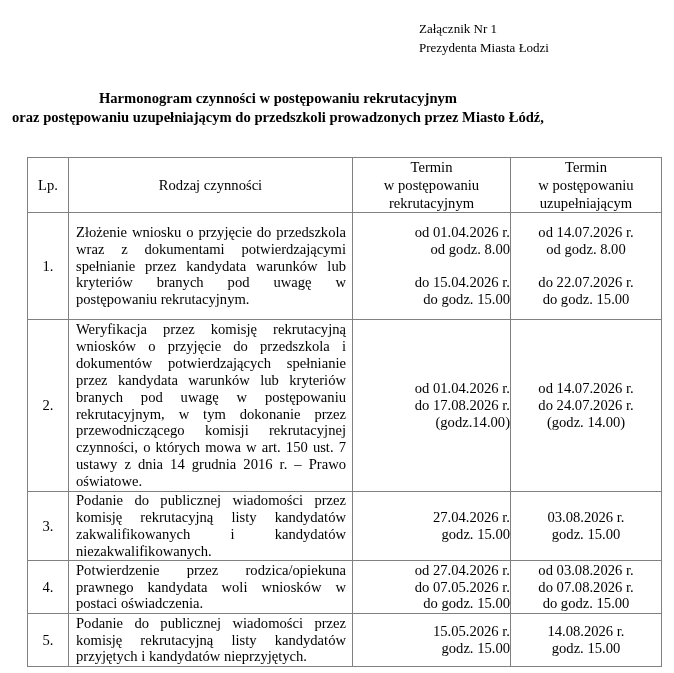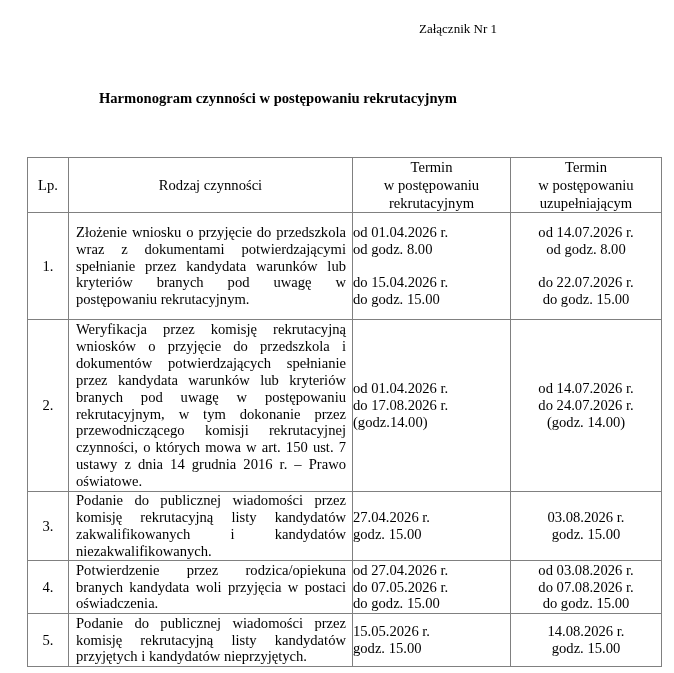--- a/index.html
+++ b/index.html
@@ -9,36 +9,38 @@
   .annex div { white-space:nowrap; }
   .title { position:absolute; left:0; width:556px; top:89px; text-align:center;
            font-weight:bold; font-size:14.6px; line-height:19px; }
   .title div { white-space:nowrap; }
   table.sched { position:absolute; left:27px; top:157px; border-collapse:collapse;
                 width:635px; table-layout:fixed; }
   table.sched td, table.sched th { border:1px solid #808080; padding:0; vertical-align:middle; }
   table.sched th { font-weight:normal; text-align:center; line-height:18px; }
   .c-lp { width:40px; text-align:center; }
   .c-act { width:283px; }
-  .c-rek { width:157px; text-align:left; }
+  .c-rek { width:157px; text-align:right; }
   .c-uzu { width:150px; text-align:center; }
   .act-text { text-align:justify; padding:0 6px 0 7px; line-height:16.9px; }
   .date-text { line-height:16.9px; }
   .date-text div { white-space:nowrap; }
   .gap { height:16.9px; }
 </style>
 </head>
 <body>
 
 <div class="annex">
   <div>Załącznik Nr 1</div>
+  <div>Prezydenta Miasta Łodzi</div>
 </div>
 
 <div class="title">
   <div>Harmonogram czynności w postępowaniu rekrutacyjnym</div>
+  <div>oraz postępowaniu uzupełniającym do przedszkoli prowadzonych przez Miasto Łódź,</div>
 </div>
 
 <table class="sched">
   <thead>
     <tr style="height:54px">
       <th class="c-lp">Lp.</th>
       <th class="c-act">Rodzaj czynności</th>
       <th class="c-rek">
         <div>Termin</div>
         <div>w postępowaniu</div>
@@ -110,21 +112,21 @@
       <td class="c-uzu">
         <div class="date-text">
           <div>03.08.2026 r.</div>
           <div>godz. 15.00</div>
         </div>
       </td>
     </tr>
     <tr style="height:53px">
       <td class="c-lp">4.</td>
       <td class="c-act">
-          <div class="act-text">Potwierdzenie przez rodzica/opiekuna branych kandydata woli przyjęcia w postaci oświadczenia.</div>
+          <div class="act-text">Potwierdzenie przez rodzica/opiekuna prawnego kandydata woli wniosków w postaci oświadczenia.</div>
         </td>
       <td class="c-rek">
         <div class="date-text">
           <div>od 27.04.2026 r.</div>
           <div>do 07.05.2026 r.</div>
           <div>do godz. 15.00</div>
         </div>
       </td>
       <td class="c-uzu">
         <div class="date-text">

